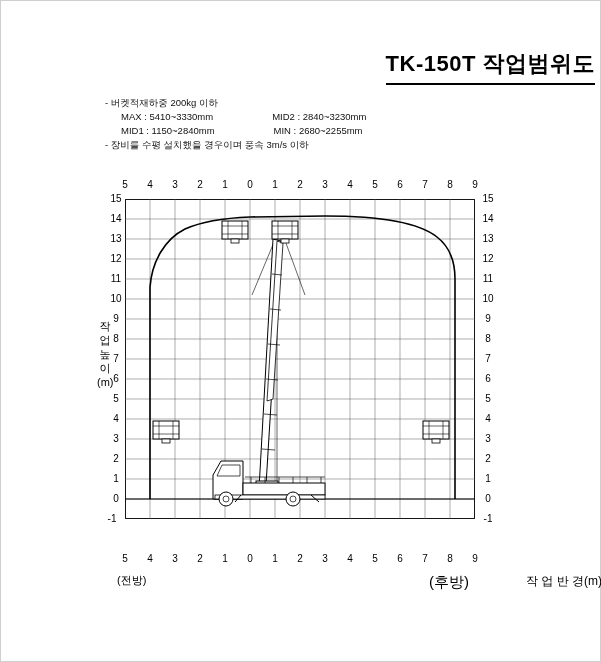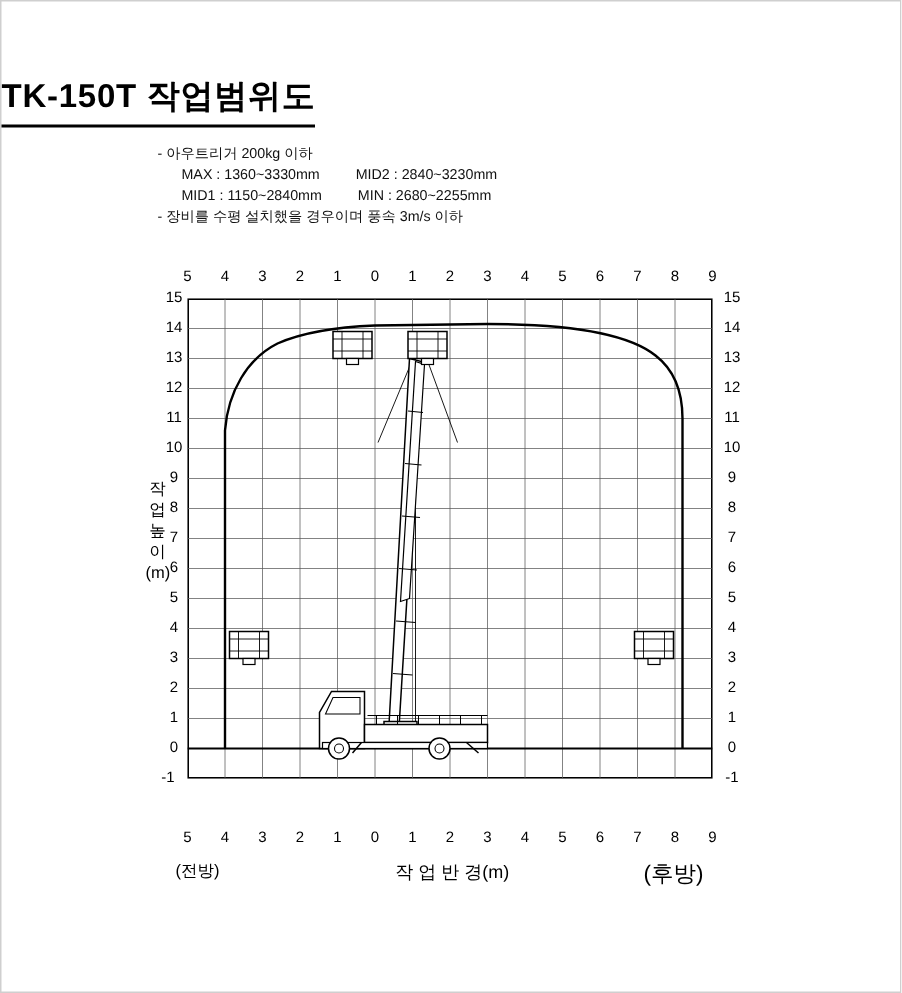--- a/index.html
+++ b/index.html
@@ -23,21 +23,21 @@
     box-sizing: border-box;
     border: 1px solid #cfcfcf;
   }
 
   
   #title-wrap {
     position: absolute;
     left: 0;
     top: 48px;
     width: 594px;
-    text-align: left;
+    text-align: right;
   }
   #title {
     display: inline-block;
     font-size: 22px;
     font-weight: bold;
     letter-spacing: 0.5px;
     padding-bottom: 4px;
     border-bottom: 2px solid #000;
     color: #000;
   }
@@ -47,21 +47,21 @@
     position: absolute;
     left: 104px;
     top: 95px;
     width: 420px;
     font-size: 9.5px;
     line-height: 14px;
     color: #111;
   }
   .note-line { white-space: nowrap; }
   .note-indent { padding-left: 16px; }
-  .note-col2 { display: inline-block; margin-left: 24px; }
+  .note-col2 { display: inline-block; margin-left: 59px; }
 
   
   #chart {
     position: absolute;
     left: 124px;
     top: 198px;
     width: 350px;   
     height: 320px;  
   }
   #plot {
@@ -102,21 +102,21 @@
     font-size: 11px;
     line-height: 14px;
     text-align: center;
     color: #000;
   }
   #xlabel {
     position: absolute;
     left: 0;
     top: 572px;
     width: 601px;
-    text-align: center;
+    text-align: right;
     font-size: 12px;
     color: #000;
   }
   #front-label {
     position: absolute;
     left: 116px;
     top: 572px;
     font-size: 11px;
     color: #000;
   }
@@ -145,23 +145,23 @@
 </head>
 <body>
 
 <div id="page">
 
   <div id="title-wrap">
     <div id="title">TK-150T 작업범위도</div>
   </div>
 
   <div id="notes">
-    <div class="note-line">- 아우트리거 200kg 이하</div>
+    <div class="note-line">- 버켓적재하중 200kg 이하</div>
     <div class="note-line note-indent">
-      <span>MAX : 1360~3330mm</span><span class="note-col2">MID2 : 2840~3230mm</span>
+      <span>MAX : 5410~3330mm</span><span class="note-col2">MID2 : 2840~3230mm</span>
     </div>
     <div class="note-line note-indent">
       <span>MID1 : 1150~2840mm</span><span class="note-col2">MIN : 2680~2255mm</span>
     </div>
     <div class="note-line">- 장비를 수평 설치했을 경우이며 풍속 3m/s 이하</div>
   </div>
 
   <div class="tick-row-top">
     <div class="tick" style="left:116px">5</div>
     <div class="tick" style="left:141px">4</div>

